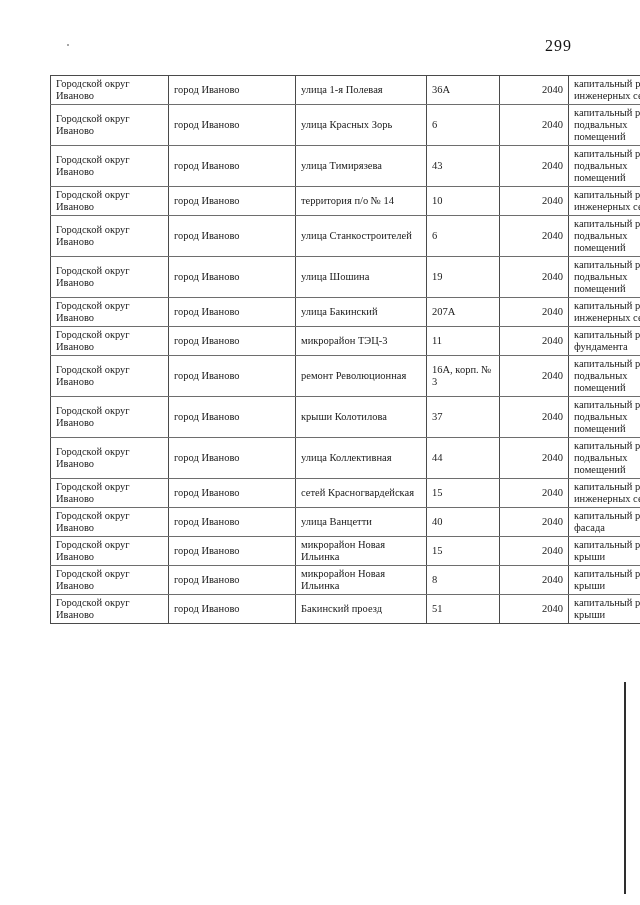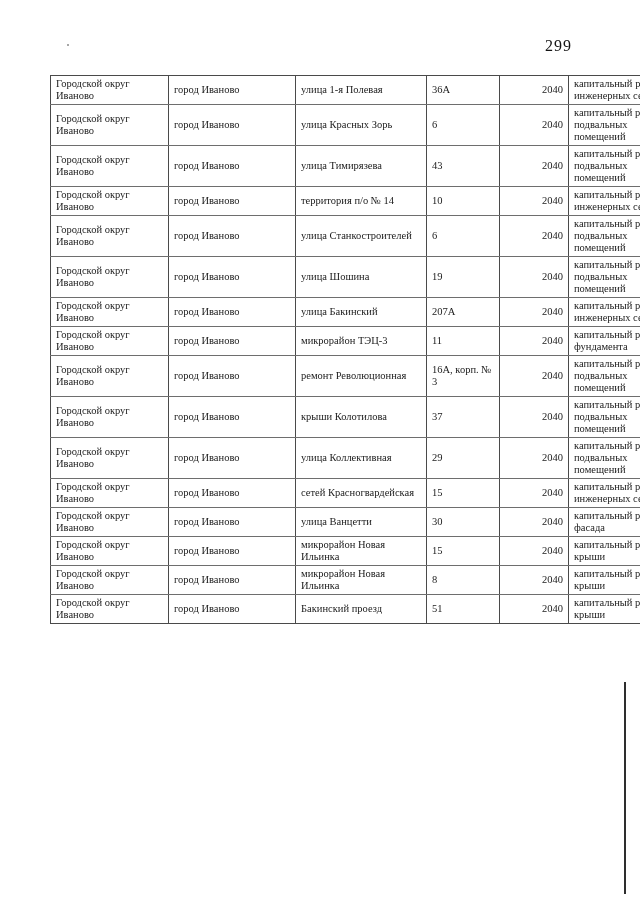--- a/index.html
+++ b/index.html
@@ -156,37 +156,37 @@
           <td class="col-city">город Иваново</td>
           <td class="col-street">крыши Колотилова</td>
           <td class="col-house">37</td>
           <td class="col-year">2040</td>
           <td class="col-repair">капитальный ремонт подвальных помещений</td>
         </tr>
         <tr>
           <td class="col-region">Городской округ Иваново</td>
           <td class="col-city">город Иваново</td>
           <td class="col-street">улица Коллективная</td>
-          <td class="col-house">29</td>
+          <td class="col-house">44</td>
           <td class="col-year">2040</td>
           <td class="col-repair">капитальный ремонт подвальных помещений</td>
         </tr>
         <tr>
           <td class="col-region">Городской округ Иваново</td>
           <td class="col-city">город Иваново</td>
           <td class="col-street">сетей Красногвардейская</td>
           <td class="col-house">15</td>
           <td class="col-year">2040</td>
           <td class="col-repair">капитальный ремонт инженерных сетей</td>
         </tr>
         <tr>
           <td class="col-region">Городской округ Иваново</td>
           <td class="col-city">город Иваново</td>
           <td class="col-street">улица Ванцетти</td>
-          <td class="col-house">30</td>
+          <td class="col-house">40</td>
           <td class="col-year">2040</td>
           <td class="col-repair">капитальный ремонт фасада</td>
         </tr>
         <tr>
           <td class="col-region">Городской округ Иваново</td>
           <td class="col-city">город Иваново</td>
           <td class="col-street">микрорайон Новая Ильинка</td>
           <td class="col-house">15</td>
           <td class="col-year">2040</td>
           <td class="col-repair">капитальный ремонт крыши</td>

